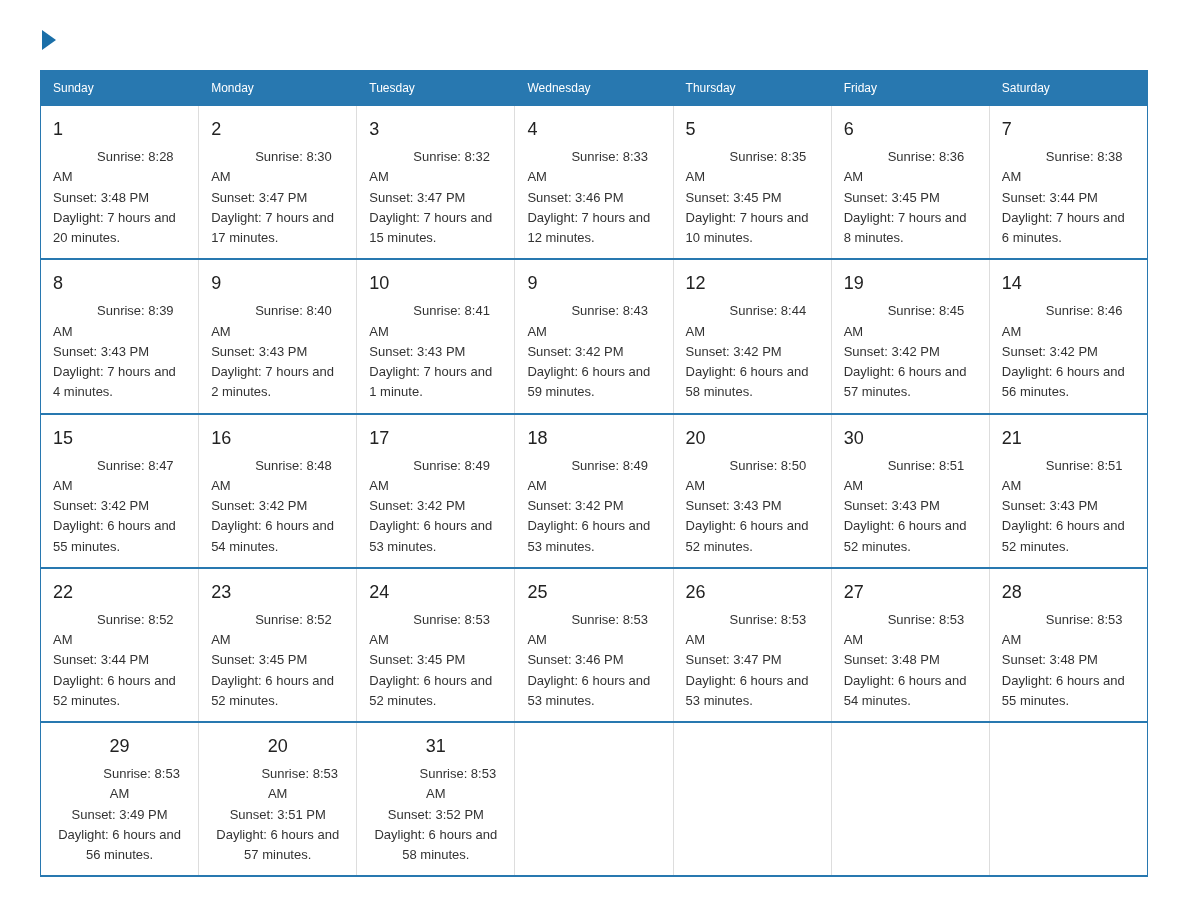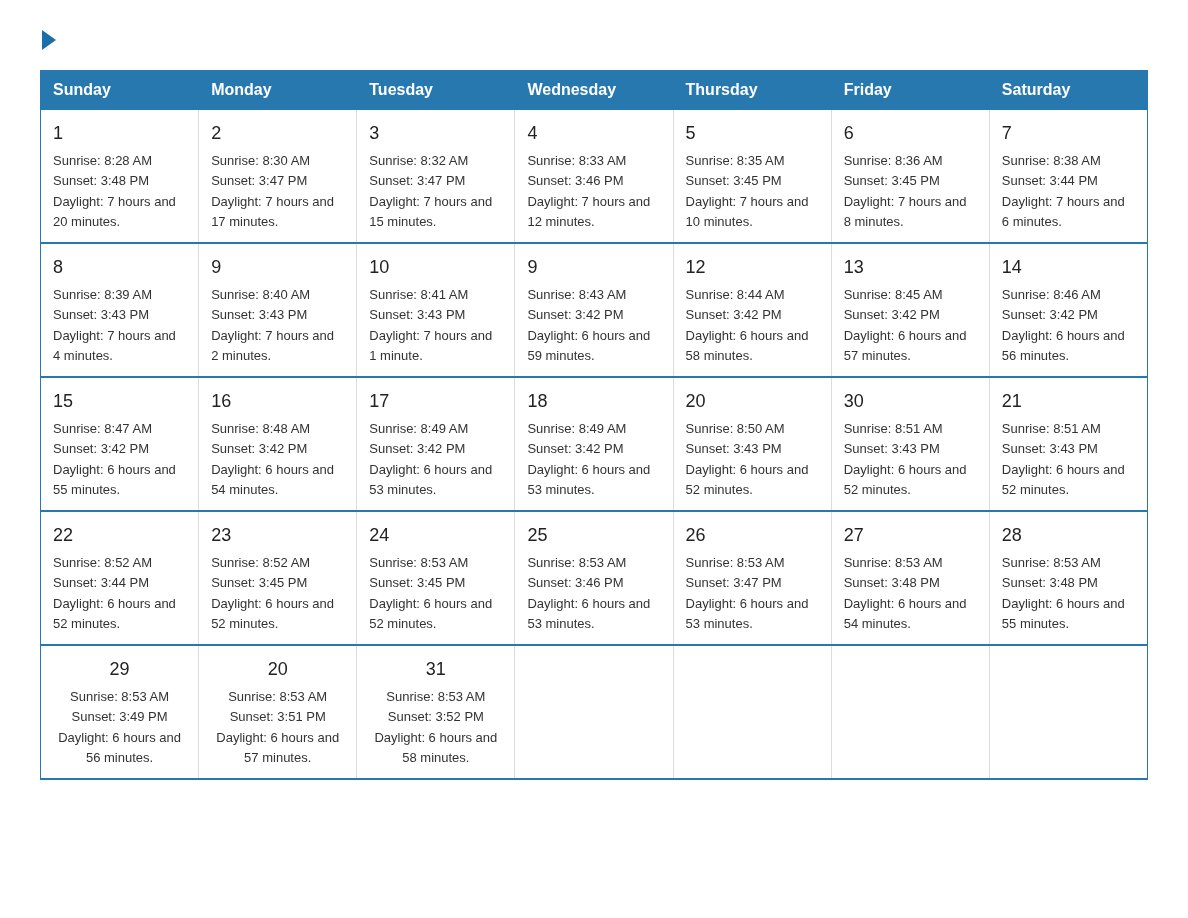--- a/index.html
+++ b/index.html
@@ -57,22 +57,22 @@
       margin-top: 4px;
     }
     table {
       width: 100%;
       border-collapse: collapse;
       table-layout: fixed;
     }
     thead th {
       background-color: #2878b0;
       color: #fff;
-      font-size: 16px;
-      font-weight: bold;
+      font-size: 12px;
+      font-weight: normal;
       padding: 10px 12px;
       text-align: left;
       border: 1px solid #2878b0;
     }
     tbody tr {
       border-bottom: 2px solid #2878b0;
     }
     tbody td {
       vertical-align: top;
       padding: 10px 12px;
@@ -90,20 +90,21 @@
       font-size: 18px;
       font-weight: normal;
       color: #222;
       display: block;
       margin-bottom: 4px;
     }
     .day-info {
       font-size: 13px;
       color: #333;
       line-height: 1.55;
+      margin-left: 44px;
     }
     .empty-cell { background: #fff; }
     tbody tr:last-child td {
       border-bottom: 2px solid #2878b0;
       text-align: center;
     }
   </style>
 </head>
 <body>
 
@@ -142,21 +143,21 @@
         <td><span class="day-num">5</span><span class="day-info">Sunrise: 8:35 AM<br>Sunset: 3:45 PM<br>Daylight: 7 hours and 10 minutes.</span></td>
         <td><span class="day-num">6</span><span class="day-info">Sunrise: 8:36 AM<br>Sunset: 3:45 PM<br>Daylight: 7 hours and 8 minutes.</span></td>
         <td><span class="day-num">7</span><span class="day-info">Sunrise: 8:38 AM<br>Sunset: 3:44 PM<br>Daylight: 7 hours and 6 minutes.</span></td>
       </tr>
       <tr>
         <td><span class="day-num">8</span><span class="day-info">Sunrise: 8:39 AM<br>Sunset: 3:43 PM<br>Daylight: 7 hours and 4 minutes.</span></td>
         <td><span class="day-num">9</span><span class="day-info">Sunrise: 8:40 AM<br>Sunset: 3:43 PM<br>Daylight: 7 hours and 2 minutes.</span></td>
         <td><span class="day-num">10</span><span class="day-info">Sunrise: 8:41 AM<br>Sunset: 3:43 PM<br>Daylight: 7 hours and 1 minute.</span></td>
         <td><span class="day-num">9</span><span class="day-info">Sunrise: 8:43 AM<br>Sunset: 3:42 PM<br>Daylight: 6 hours and 59 minutes.</span></td>
         <td><span class="day-num">12</span><span class="day-info">Sunrise: 8:44 AM<br>Sunset: 3:42 PM<br>Daylight: 6 hours and 58 minutes.</span></td>
-        <td><span class="day-num">13</span><span class="day-info">Sunrise: 8:45 AM<br>Sunset: 3:42 PM<br>Daylight: 6 hours and 57 minutes.</span></td>
+        <td><span class="day-num">19</span><span class="day-info">Sunrise: 8:45 AM<br>Sunset: 3:42 PM<br>Daylight: 6 hours and 57 minutes.</span></td>
         <td><span class="day-num">14</span><span class="day-info">Sunrise: 8:46 AM<br>Sunset: 3:42 PM<br>Daylight: 6 hours and 56 minutes.</span></td>
       </tr>
       <tr>
         <td><span class="day-num">15</span><span class="day-info">Sunrise: 8:47 AM<br>Sunset: 3:42 PM<br>Daylight: 6 hours and 55 minutes.</span></td>
         <td><span class="day-num">16</span><span class="day-info">Sunrise: 8:48 AM<br>Sunset: 3:42 PM<br>Daylight: 6 hours and 54 minutes.</span></td>
         <td><span class="day-num">17</span><span class="day-info">Sunrise: 8:49 AM<br>Sunset: 3:42 PM<br>Daylight: 6 hours and 53 minutes.</span></td>
         <td><span class="day-num">18</span><span class="day-info">Sunrise: 8:49 AM<br>Sunset: 3:42 PM<br>Daylight: 6 hours and 53 minutes.</span></td>
         <td><span class="day-num">20</span><span class="day-info">Sunrise: 8:50 AM<br>Sunset: 3:43 PM<br>Daylight: 6 hours and 52 minutes.</span></td>
         <td><span class="day-num">30</span><span class="day-info">Sunrise: 8:51 AM<br>Sunset: 3:43 PM<br>Daylight: 6 hours and 52 minutes.</span></td>
         <td><span class="day-num">21</span><span class="day-info">Sunrise: 8:51 AM<br>Sunset: 3:43 PM<br>Daylight: 6 hours and 52 minutes.</span></td>

